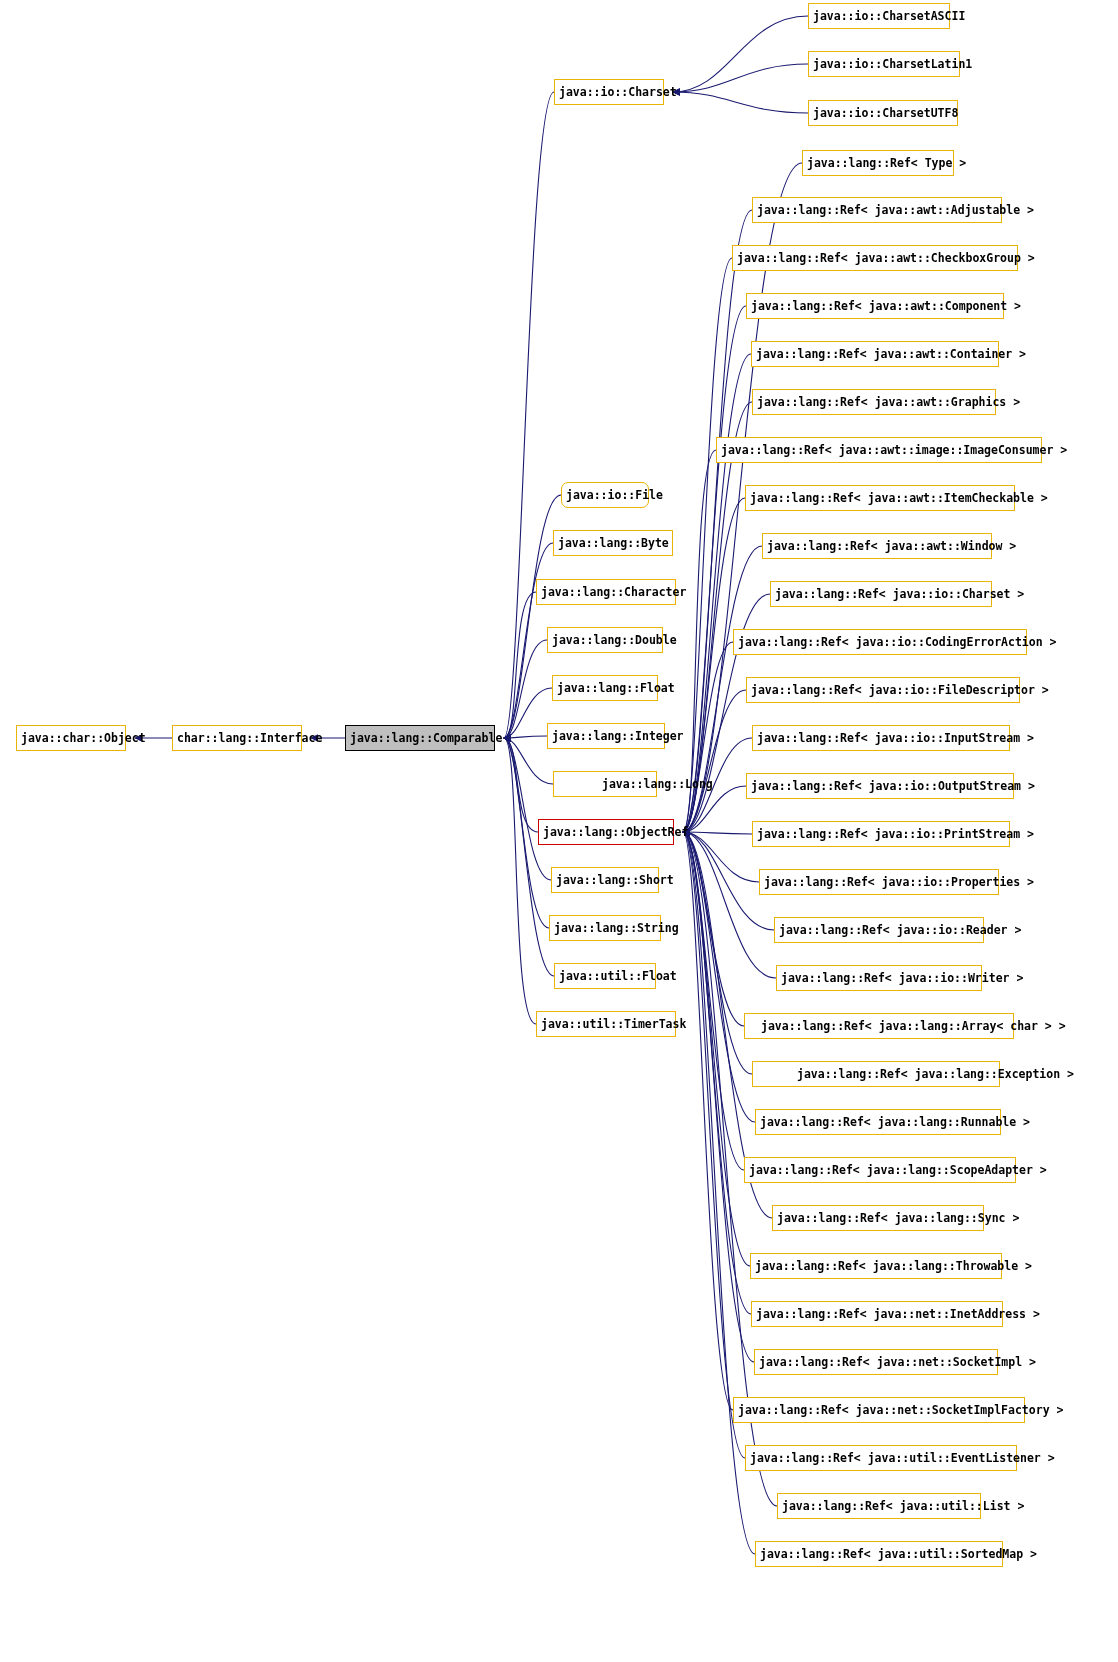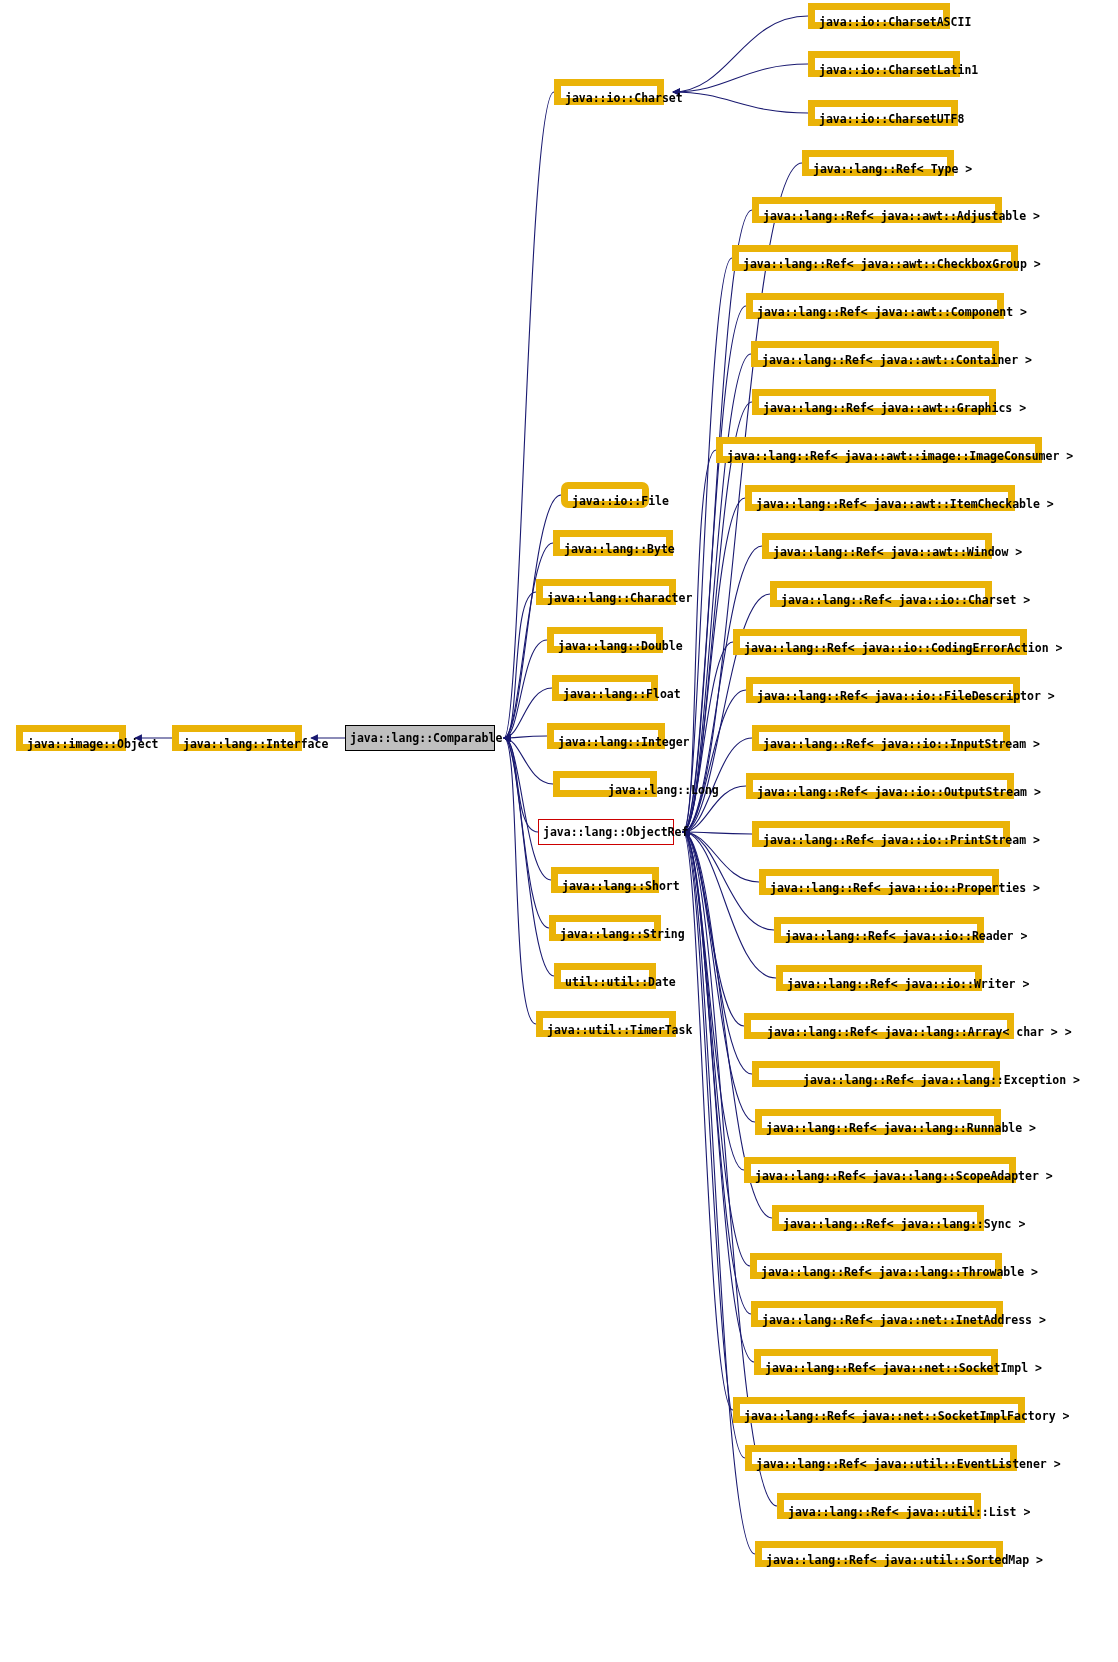--- a/index.html
+++ b/index.html
@@ -4,21 +4,21 @@
 <style>
   html,body{margin:0;padding:0;background:#ffffff;}
   body{
     width:1118px;height:1662px;overflow:hidden;
     font-family:"DejaVu Sans Mono","Liberation Mono",monospace;
   }
   #graph{position:relative;width:1118px;height:1662px;}
   svg.edges{position:absolute;left:0;top:0;width:1118px;height:1662px;}
   .node{
     position:absolute;box-sizing:border-box;
-    border:7px solid #eab308;background:#ffffff;
+    border:1px solid #eab308;background:#ffffff;
     height:26px;line-height:24px;
     font-size:11.5px;font-weight:bold;
     color:#000000;white-space:nowrap;
     text-align:center;letter-spacing:0px;
     overflow:visible;
   }
   .node.current{background:#bfbfbf;border:1px solid #000000;}
   .node.focus{border:1px solid #cc0000;}
   .node span{display:inline-block;padding:0 4px;}
 </style>
@@ -79,38 +79,38 @@
         <path d="M751,1314 C716.35,1314 708.65,832 683,832" marker-end="url(#ah)"></path>
         <path d="M754,1362 C718,1362 710,832 683,832" marker-end="url(#ah)"></path>
         <path d="M733,1410 C706.45,1410 700.55,832 683,832" marker-end="url(#ah)"></path>
         <path d="M745,1458 C713.05,1458 705.95,832 683,832" marker-end="url(#ah)"></path>
         <path d="M777,1506 C730.65,1506 720.35,832 683,832" marker-end="url(#ah)"></path>
         <path d="M755,1554 C718.55,1554 710.45,832 683,832" marker-end="url(#ah)"></path>
       </g>
   </svg>
 
   <div id="node-layer">
-      <div class="node" style="left: 16px; top: 725px; width: 110px;"><span>java::image::Object</span></div>
-      <div class="node" style="left: 172px; top: 725px; width: 130px;"><span>java::lang::Interface</span></div>
+      <div class="node" style="left: 16px; top: 725px; width: 110px;"><span>java::char::Object</span></div>
+      <div class="node" style="left: 172px; top: 725px; width: 130px;"><span>char::lang::Interface</span></div>
       <div class="node current" style="left: 345px; top: 725px; width: 150px;"><span>java::lang::Comparable</span></div>
       <div class="node" style="left: 554px; top: 79px; width: 110px;"><span>java::io::Charset</span></div>
       <div class="node" style="left: 808px; top: 3px; width: 142px;"><span>java::io::CharsetASCII</span></div>
       <div class="node" style="left: 808px; top: 51px; width: 152px;"><span>java::io::CharsetLatin1</span></div>
       <div class="node" style="left: 808px; top: 100px; width: 150px;"><span>java::io::CharsetUTF8</span></div>
       <div class="node" style="left: 561px; top: 482px; width: 88px; border-radius: 7px;"><span>java::io::File</span></div>
       <div class="node" style="left: 553px; top: 530px; width: 120px;"><span>java::lang::Byte</span></div>
       <div class="node" style="left: 536px; top: 579px; width: 140px;"><span>java::lang::Character</span></div>
       <div class="node" style="left: 547px; top: 627px; width: 116px;"><span>java::lang::Double</span></div>
       <div class="node" style="left: 552px; top: 675px; width: 106px;"><span>java::lang::Float</span></div>
       <div class="node" style="left: 547px; top: 723px; width: 118px;"><span>java::lang::Integer</span></div>
       <div class="node" style="left: 553px; top: 771px; width: 104px; padding-left: 44px;"><span>java::lang::Long</span></div>
       <div class="node focus" style="left: 538px; top: 819px; width: 136px;"><span>java::lang::ObjectRef</span></div>
       <div class="node" style="left: 551px; top: 867px; width: 108px;"><span>java::lang::Short</span></div>
       <div class="node" style="left: 549px; top: 915px; width: 112px;"><span>java::lang::String</span></div>
-      <div class="node" style="left: 554px; top: 963px; width: 102px;"><span>util::util::Date</span></div>
+      <div class="node" style="left: 554px; top: 963px; width: 102px;"><span>java::util::Float</span></div>
       <div class="node" style="left: 536px; top: 1011px; width: 140px;"><span>java::util::TimerTask</span></div>
       <div class="node" style="left: 802px; top: 150px; width: 152px;"><span>java::lang::Ref&lt; Type &gt;</span></div>
       <div class="node" style="left: 752px; top: 197px; width: 250px;"><span>java::lang::Ref&lt; java::awt::Adjustable &gt;</span></div>
       <div class="node" style="left: 732px; top: 245px; width: 286px;"><span>java::lang::Ref&lt; java::awt::CheckboxGroup &gt;</span></div>
       <div class="node" style="left: 746px; top: 293px; width: 258px;"><span>java::lang::Ref&lt; java::awt::Component &gt;</span></div>
       <div class="node" style="left: 751px; top: 341px; width: 248px;"><span>java::lang::Ref&lt; java::awt::Container &gt;</span></div>
       <div class="node" style="left: 752px; top: 389px; width: 244px;"><span>java::lang::Ref&lt; java::awt::Graphics &gt;</span></div>
       <div class="node" style="left: 716px; top: 437px; width: 326px;"><span>java::lang::Ref&lt; java::awt::image::ImageConsumer &gt;</span></div>
       <div class="node" style="left: 745px; top: 485px; width: 270px;"><span>java::lang::Ref&lt; java::awt::ItemCheckable &gt;</span></div>
       <div class="node" style="left: 762px; top: 533px; width: 230px;"><span>java::lang::Ref&lt; java::awt::Window &gt;</span></div>

